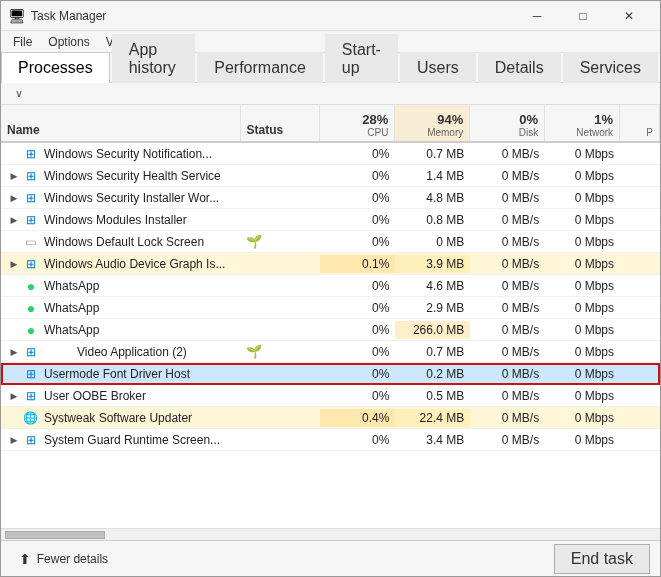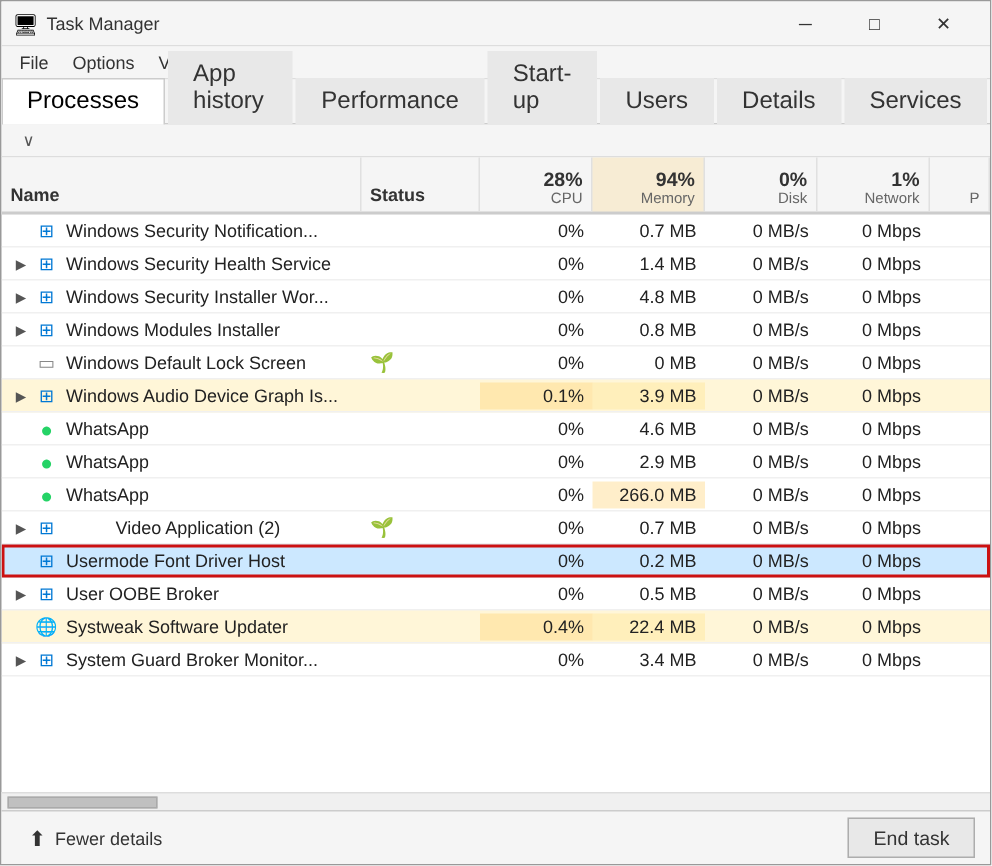--- a/index.html
+++ b/index.html
@@ -237,21 +237,21 @@
       font-size: 12px;
       color: #333;
       border: none;
       background: transparent;
       padding: 4px 8px;
     }
     .end-task-btn {
       background: #e8e8e8;
       border: 1px solid #adadad;
       padding: 5px 16px;
-      font-size: 13px;
+      font-size: 16px;
       cursor: pointer;
       color: #333;
     }
 
     
     .hscroll-bar {
       height: 12px;
       background: #f0f0f0;
       border-top: 1px solid #ddd;
       display: flex;
@@ -528,21 +528,21 @@
     <div class="td td-disk right" style="justify-content:flex-end;">0 MB/s</div>
     <div class="td td-network right" style="justify-content:flex-end;">0 Mbps</div>
     <div class="td" style="width:40px; justify-content:flex-end;"></div>
   </div>
         <div class="table-row">
     <div class="td td-name">
       <span class="expand-arrow">▶</span>
       <div class="row-icon">
               <span style="color:#0078d4; font-size:12px;">⊞</span>
             </div>
-      <span style="overflow:hidden;text-overflow:ellipsis;white-space:nowrap;">System Guard Broker Monitor...</span>
+      <span style="overflow:hidden;text-overflow:ellipsis;white-space:nowrap;">System Guard Runtime Screen...</span>
     </div>
     <div class="td td-status" style="font-size:13px;"></div>
     <div class="td td-cpu right" style="justify-content:flex-end; ">0%</div>
     <div class="td td-memory right" style="justify-content:flex-end; ">3.4 MB</div>
     <div class="td td-disk right" style="justify-content:flex-end;">0 MB/s</div>
     <div class="td td-network right" style="justify-content:flex-end;">0 Mbps</div>
     <div class="td" style="width:40px; justify-content:flex-end;"></div>
   </div>
       </div>
   </div>

